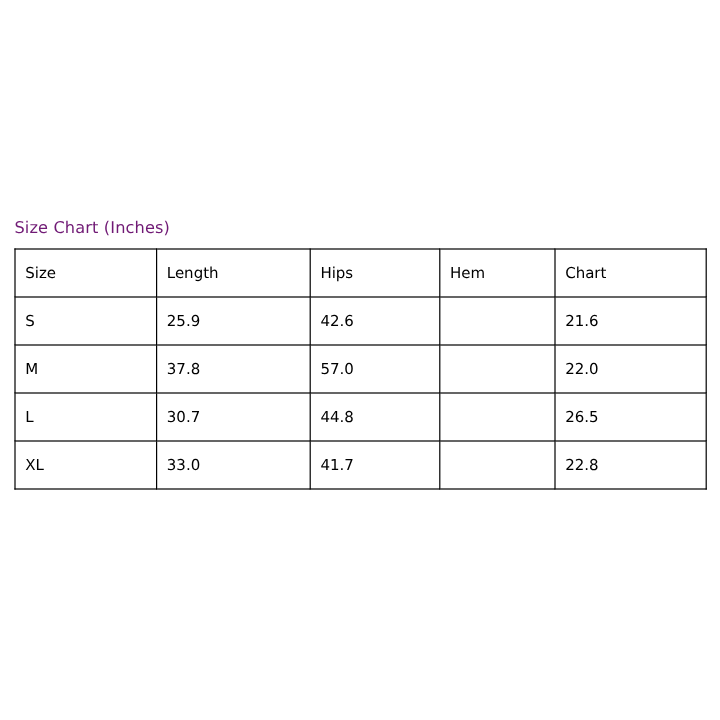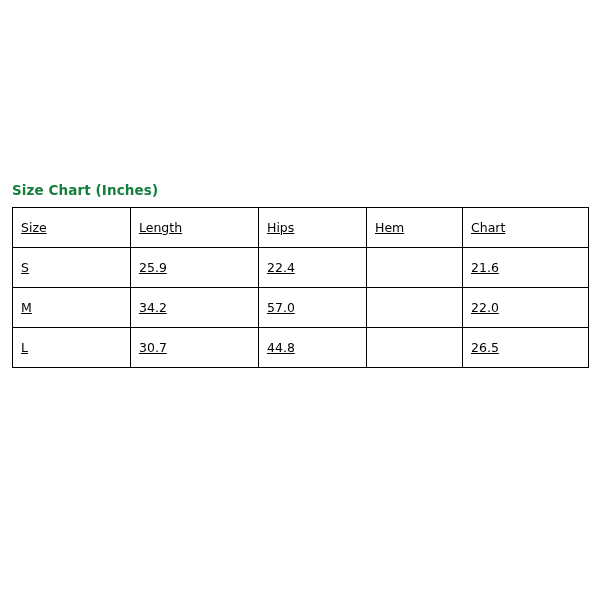--- a/index.html
+++ b/index.html
@@ -16,41 +16,40 @@
     overflow: hidden;
   }
   .page {
     position: absolute;
     left: 12px;
     top: 182px;
     width: 576px;
   }
   .chart-title {
     font-size: 13.5px;
-    font-weight: bold;
-    color: #15803d;
+    font-weight: normal;
+    color: #701a75;
     margin: 0 0 9px 0;
     letter-spacing: 0.1px;
   }
   table.size-table {
     border-collapse: collapse;
     width: 576px;
     table-layout: fixed;
   }
   table.size-table td,
   table.size-table th {
     border: 1px solid #000000;
     height: 39px;
     padding: 0 0 0 8px;
     text-align: left;
     vertical-align: middle;
     font-size: 12.5px;
     font-weight: normal;
     color: #000000;
-    text-decoration: underline;
   }
   table.size-table col.c0 { width: 118px; }
   table.size-table col.c1 { width: 128px; }
   table.size-table col.c2 { width: 108px; }
   table.size-table col.c3 { width: 96px; }
   table.size-table col.c4 { width: 126px; }
 </style>
 </head>
 <body>
 
@@ -72,34 +71,41 @@
         <td>Length</td>
         <td>Hips</td>
         <td>Hem</td>
         <td>Chart</td>
       </tr>
     </thead>
     <tbody>
       <tr>
         <td>S</td>
         <td>25.9</td>
-        <td>22.4</td>
+        <td>42.6</td>
         <td></td>
         <td>21.6</td>
       </tr>
       <tr>
         <td>M</td>
-        <td>34.2</td>
+        <td>37.8</td>
         <td>57.0</td>
         <td></td>
         <td>22.0</td>
       </tr>
       <tr>
         <td>L</td>
         <td>30.7</td>
         <td>44.8</td>
         <td></td>
         <td>26.5</td>
       </tr>
+      <tr>
+        <td>XL</td>
+        <td>33.0</td>
+        <td>41.7</td>
+        <td></td>
+        <td>22.8</td>
+      </tr>
     </tbody>
   </table>
 
 </div>
 
 </body></html>

